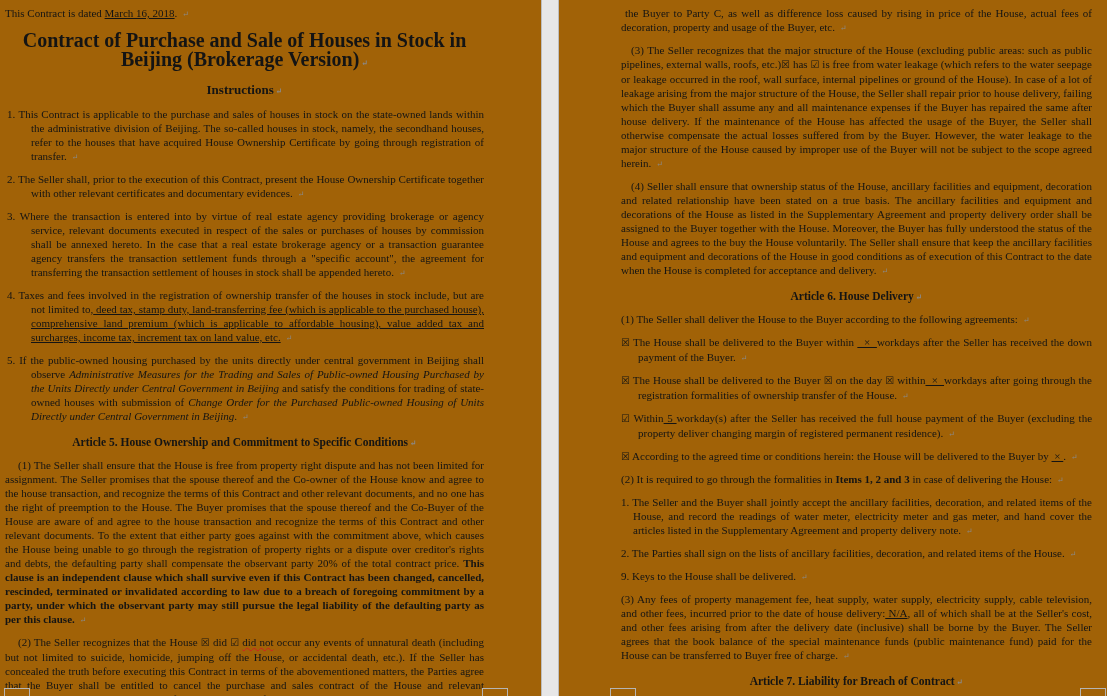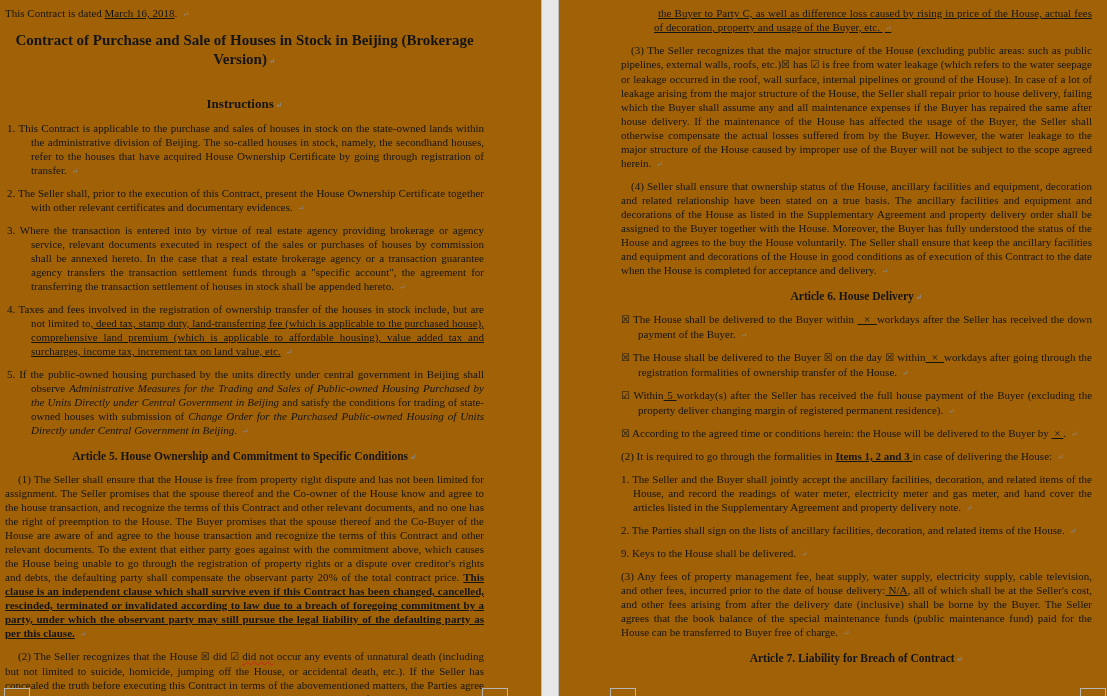--- a/index.html
+++ b/index.html
@@ -10,33 +10,33 @@
     color:#141414;
   }
   .page{position:absolute;top:0;height:696px;background:#a16207;overflow:hidden;}
   .page-left{left:0;width:541px;border-right:1px solid #bdbdbd;}
   .page-right{left:558px;width:549px;border-left:1px solid #bdbdbd;}
   .content{font-size:11px;line-height:14px;text-align:justify;}
   .page-left .content{padding:6px 57px 0 5px;}
   .page-right .content{padding:6px 16px 0 62px;}
   p,h1,h2,h3{margin:7px 0 0 0;padding:0;}
   .content > :first-child{margin-top:0;}
-  .title{font-size:15px;font-weight:bold;text-align:center;margin-top:9px;line-height:19px;}
-  .subtitle{font-size:13px;font-weight:bold;text-align:center;margin-top:25px;line-height:16px;}
+  .title{font-size:20px;font-weight:bold;text-align:center;margin-top:9px;line-height:19px;}
+  .subtitle{font-size:13px;font-weight:bold;text-align:center;margin-top:9px;line-height:16px;}
   .art{font-size:11.5px;font-weight:bold;margin-top:10px;text-align:center;}
   .ins{margin-left:26px;text-indent:-24px;}
   .a5{text-indent:13px;}
   .rp{text-indent:10px;}
-  .cont{margin-left:33px;text-indent:4px;text-decoration:underline;}
+  .cont{text-indent:4px;}
   .cbi{margin-left:17px;text-indent:-17px;}
   .rnum{margin-left:12px;text-indent:-12px;}
   
   .u{text-decoration:underline;}
   .i{font-style:italic;}
-  .bu{font-weight:bold;text-decoration:underline;}
+  .bu{font-weight:bold;}
   .wavy{text-decoration:underline;text-decoration-style:wavy;text-decoration-color:#cc2020;text-decoration-thickness:1px;}
   .cb{font-family:"DejaVu Sans",sans-serif;font-size:10px;}
   
   .pm::after{content:"\21B5";color:#8a8a8a;font-size:8px;margin-left:2px;}
   
   .crop{position:absolute;top:688px;width:24px;height:8px;border:1px solid #b5b5b5;border-bottom:none;z-index:5;}
 </style>
 </head>
 <body>
 
@@ -56,20 +56,21 @@
 
   </div>
 </div>
 
 <div class="page page-right">
   <div class="content">
     <p class="cont pm"><span>the Buyer to Party C, as well as difference loss caused by rising in price of the House, actual fees of decoration, property and usage of the Buyer, etc. </span></p>
     <p class="rp pm"><span>(3) The Seller recognizes that the major structure of the House (excluding public areas: such as public pipelines, external walls, roofs, etc.)</span><span class="cb">☒</span><span> has </span><span class="cb">☑</span><span> is free from water leakage (which refers to the water seepage or leakage occurred in the roof, wall surface, internal pipelines or ground of the House). In case of a lot of leakage arising from the major structure of the House, the Seller shall repair prior to house delivery, failing which the Buyer shall assume any and all maintenance expenses if the Buyer has repaired the same after house delivery. If the maintenance of the House has affected the usage of the Buyer, the Seller shall otherwise compensate the actual losses suffered from by the Buyer. However, the water leakage to the major structure of the House caused by improper use of the Buyer will not be subject to the scope agreed herein. </span></p>
     <p class="rp pm"><span>(4) Seller shall ensure that ownership status of the House, ancillary facilities and equipment, decoration and related relationship have been stated on a true basis. The ancillary facilities and equipment and decorations of the House as listed in the Supplementary Agreement and property delivery order shall be assigned to the Buyer together with the House. Moreover, the Buyer has fully understood the status of the House and agrees to the buy the House voluntarily. The Seller shall ensure that keep the ancillary facilities and equipment and decorations of the House in good conditions as of execution of this Contract to the date when the House is completed for acceptance and delivery. </span></p>
     <h3 class="art pm">Article 6. House Delivery</h3>
+    <p class="pm"><span>(1) The Seller shall deliver the House to the Buyer according to the following agreements: </span></p>
     <p class="cbi pm"><span class="cb">☒</span><span> The House shall be delivered to the Buyer within </span><span class="u">&nbsp;&nbsp;×&nbsp;&nbsp;</span><span>workdays after the Seller has received the down payment of the Buyer. </span></p>
     <p class="cbi pm"><span class="cb">☒</span><span> The House shall be delivered to the Buyer </span><span class="cb">☒</span><span> on the day </span><span class="cb">☒</span><span> within</span><span class="u">&nbsp;&nbsp;×&nbsp;&nbsp;</span><span>workdays after going through the registration formalities of ownership transfer of the House. </span></p>
     <p class="cbi pm"><span class="cb">☑</span><span> Within</span><span class="u">&nbsp;5&nbsp;</span><span>workday(s) after the Seller has received the full house payment of the Buyer (excluding the property deliver changing margin of registered permanent residence). </span></p>
     <p class="cbi pm"><span class="cb">☒</span><span> According to the agreed time or conditions herein: the House will be delivered to the Buyer by </span><span class="u">&nbsp;×&nbsp;</span><span>. </span></p>
     <p class="pm"><span>(2) It is required to go through the formalities in </span><span class="bu">Items 1, 2 and 3 </span><span>in case of delivering the House: </span></p>
     <p class="rnum pm"><span>1. The Seller and the Buyer shall jointly accept the ancillary facilities, decoration, and related items of the House, and record the readings of water meter, electricity meter and gas meter, and hand cover the articles listed in the Supplementary Agreement and property delivery note. </span></p>
     <p class="rnum pm"><span>2. The Parties shall sign on the lists of ancillary facilities, decoration, and related items of the House. </span></p>
     <p class="rnum pm"><span>9. Keys to the House shall be delivered. </span></p>
     <p class="pm"><span>(3) Any fees of property management fee, heat supply, water supply, electricity supply, cable television, and other fees, incurred prior to the date of house delivery:</span><span class="u">&nbsp;N/A</span><span>, all of which shall be at the Seller's cost, and other fees arising from after the delivery date (inclusive) shall be borne by the Buyer. The Seller agrees that the book balance of the special maintenance funds (public maintenance fund) paid for the House can be transferred to Buyer free of charge. </span></p>
     <h3 class="art pm">Article 7. Liability for Breach of Contract</h3>

